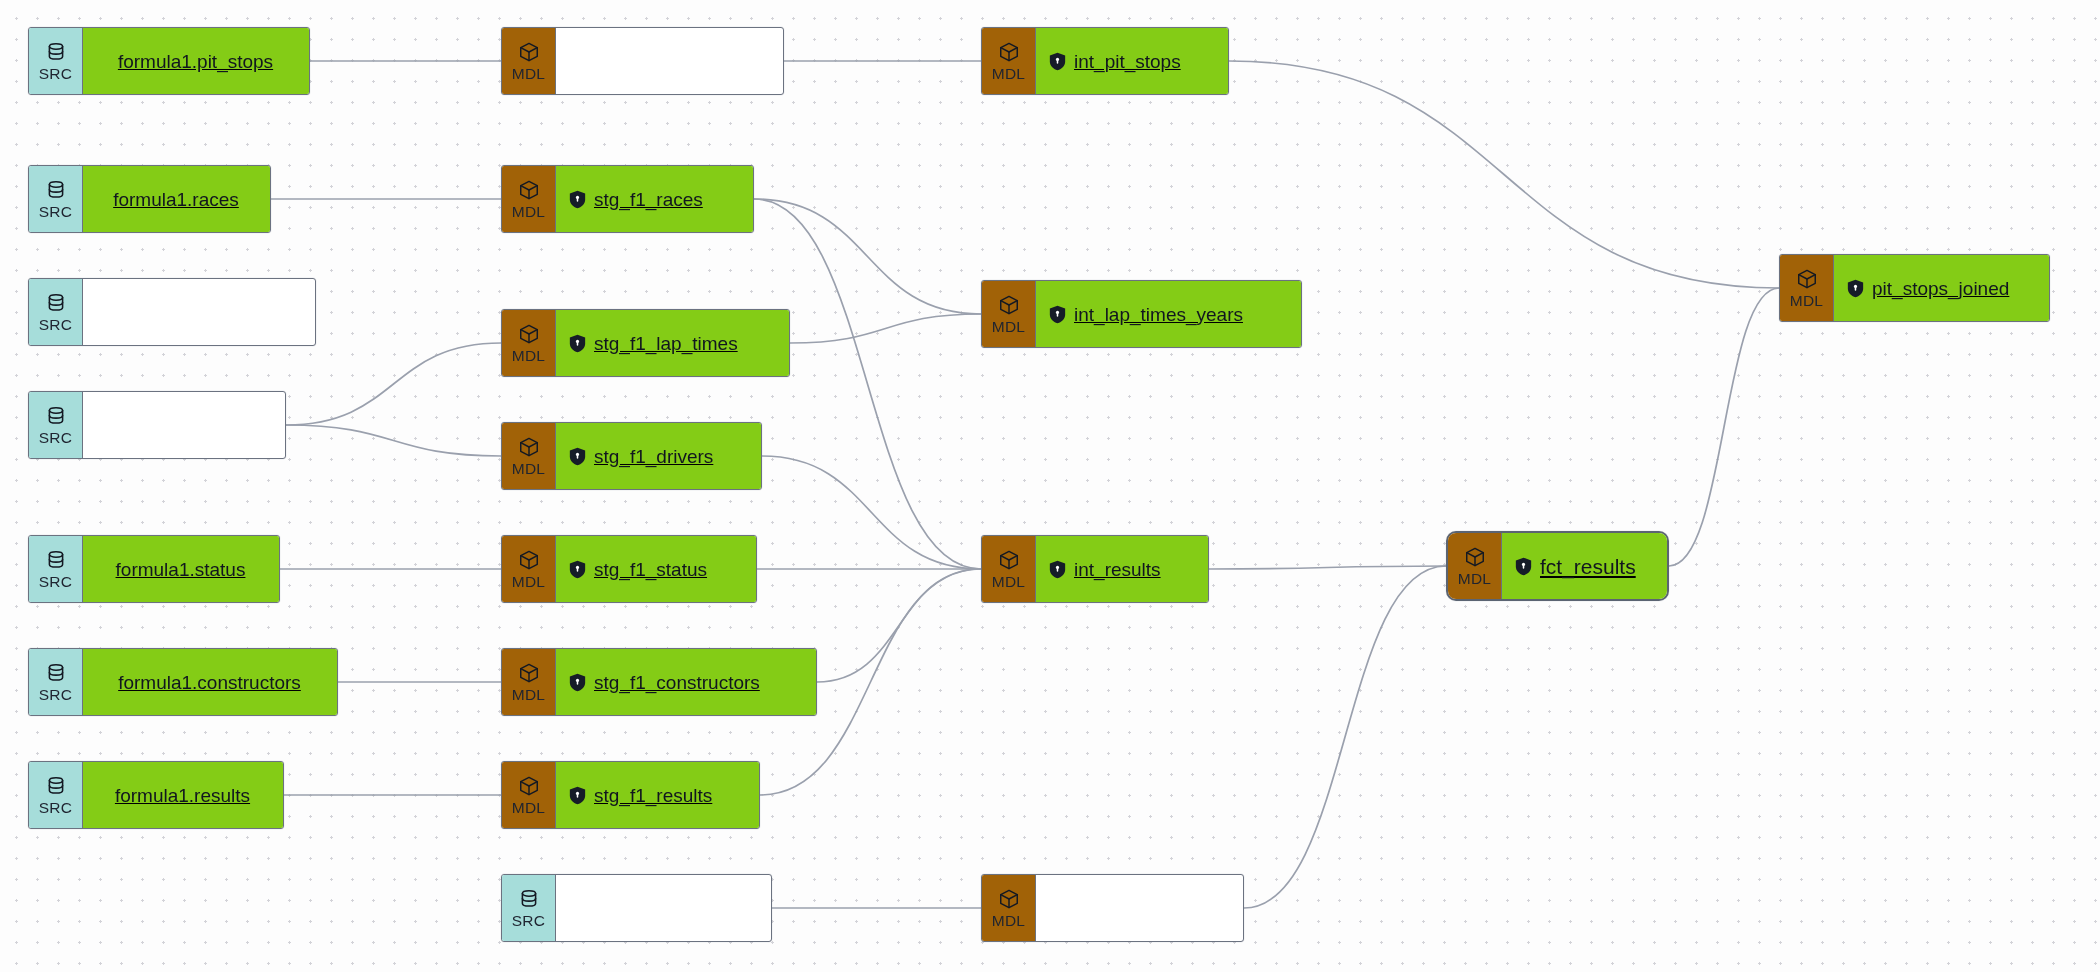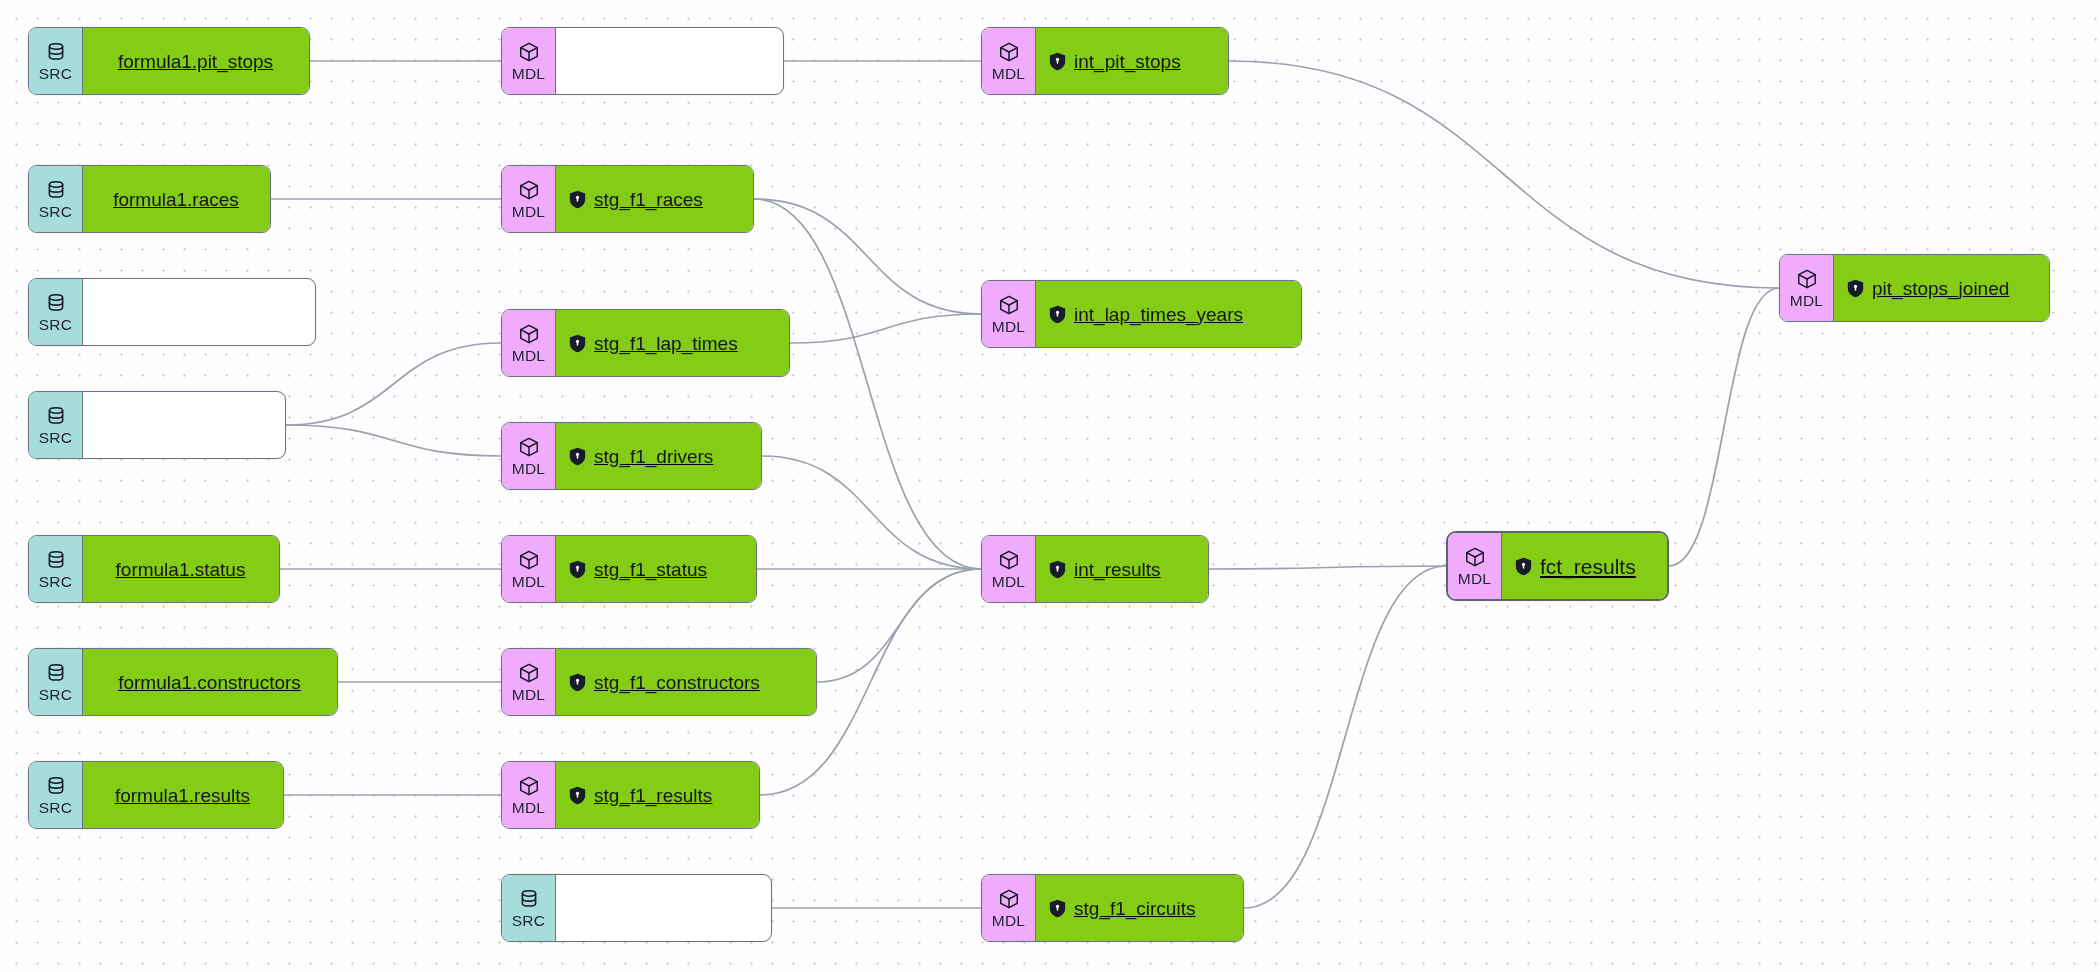--- a/index.html
+++ b/index.html
@@ -33,21 +33,21 @@
     fill: none;
     stroke: #9aa0ad;
     stroke-width: 1.7px;
   }
   .node {
     position: absolute;
     display: flex;
     align-items: stretch;
     box-sizing: border-box;
     border: 1.6px solid #6b7280;
-    border-radius: 9px;
+    border-radius: 3px;
     background: #ffffff;
     overflow: hidden;
     box-shadow: 0 0 0 0.5px rgba(107,114,128,0.12);
   }
   .node.emphasis {
     border-width: 2.2px;
     border-color: #5b6472;
     border-radius: 10px;
   }
   .badge {
@@ -55,21 +55,21 @@
     width: 54px;
     display: flex;
     flex-direction: column;
     align-items: center;
     justify-content: center;
     gap: 1px;
     border-right: 1.6px solid #6b7280;
     box-sizing: border-box;
   }
   .badge.src { background: #a6ddda; }
-  .badge.mdl { background: #f0abfc; text-align: right; }
+  .badge.mdl { background: #a16207; text-align: right; }
   .badge .badge-glyph {
     display: block;
     line-height: 0;
   }
   .badge .badge-label {
     font-size: 15.5px;
     letter-spacing: 0.2px;
     color: #1f2430;
     font-family: "Liberation Sans", sans-serif;
     line-height: 1;
@@ -341,28 +341,20 @@
       </div>
       <div class="node" style="left: 981px; top: 874px; width: 263px; height: 68px;">
         <div class="badge mdl">
           <span class="badge-glyph"><svg width="22" height="22" viewBox="0 0 24 24" fill="none" stroke="#141923" stroke-width="1.6" stroke-linecap="round" stroke-linejoin="round">
               <path d="M12 2.6 21 7.3v9.4L12 21.4 3 16.7V7.3Z"></path>
               <path d="M3 7.3 12 12l9-4.7"></path>
               <path d="M12 12v9.4"></path>
             </svg></span>
           <span class="badge-label">MDL</span>
         </div>
-        <div class="node-body">
-          <span class="lock-icon"><svg width="17" height="19" viewBox="0 0 20 22" fill="#161c28">
-              <path d="M10 0.6 19 4v7.1c0 5.1-3.7 8.9-9 10.3C4.7 20 1 16.2 1 11.1V4Z"></path>
-              <circle cx="10" cy="8.6" r="1.9" fill="#ffffff"></circle>
-              <rect x="9.1" y="9.4" width="1.8" height="4.2" rx="0.9" fill="#ffffff"></rect>
-            </svg></span>
-          <span class="node-label">stg_f1_circuits</span>
-        </div>
       </div>
       <div class="node" style="left: 981px; top: 27px; width: 248px; height: 68px;">
         <div class="badge mdl">
           <span class="badge-glyph"><svg width="22" height="22" viewBox="0 0 24 24" fill="none" stroke="#141923" stroke-width="1.6" stroke-linecap="round" stroke-linejoin="round">
               <path d="M12 2.6 21 7.3v9.4L12 21.4 3 16.7V7.3Z"></path>
               <path d="M3 7.3 12 12l9-4.7"></path>
               <path d="M12 12v9.4"></path>
             </svg></span>
           <span class="badge-label">MDL</span>
         </div>

